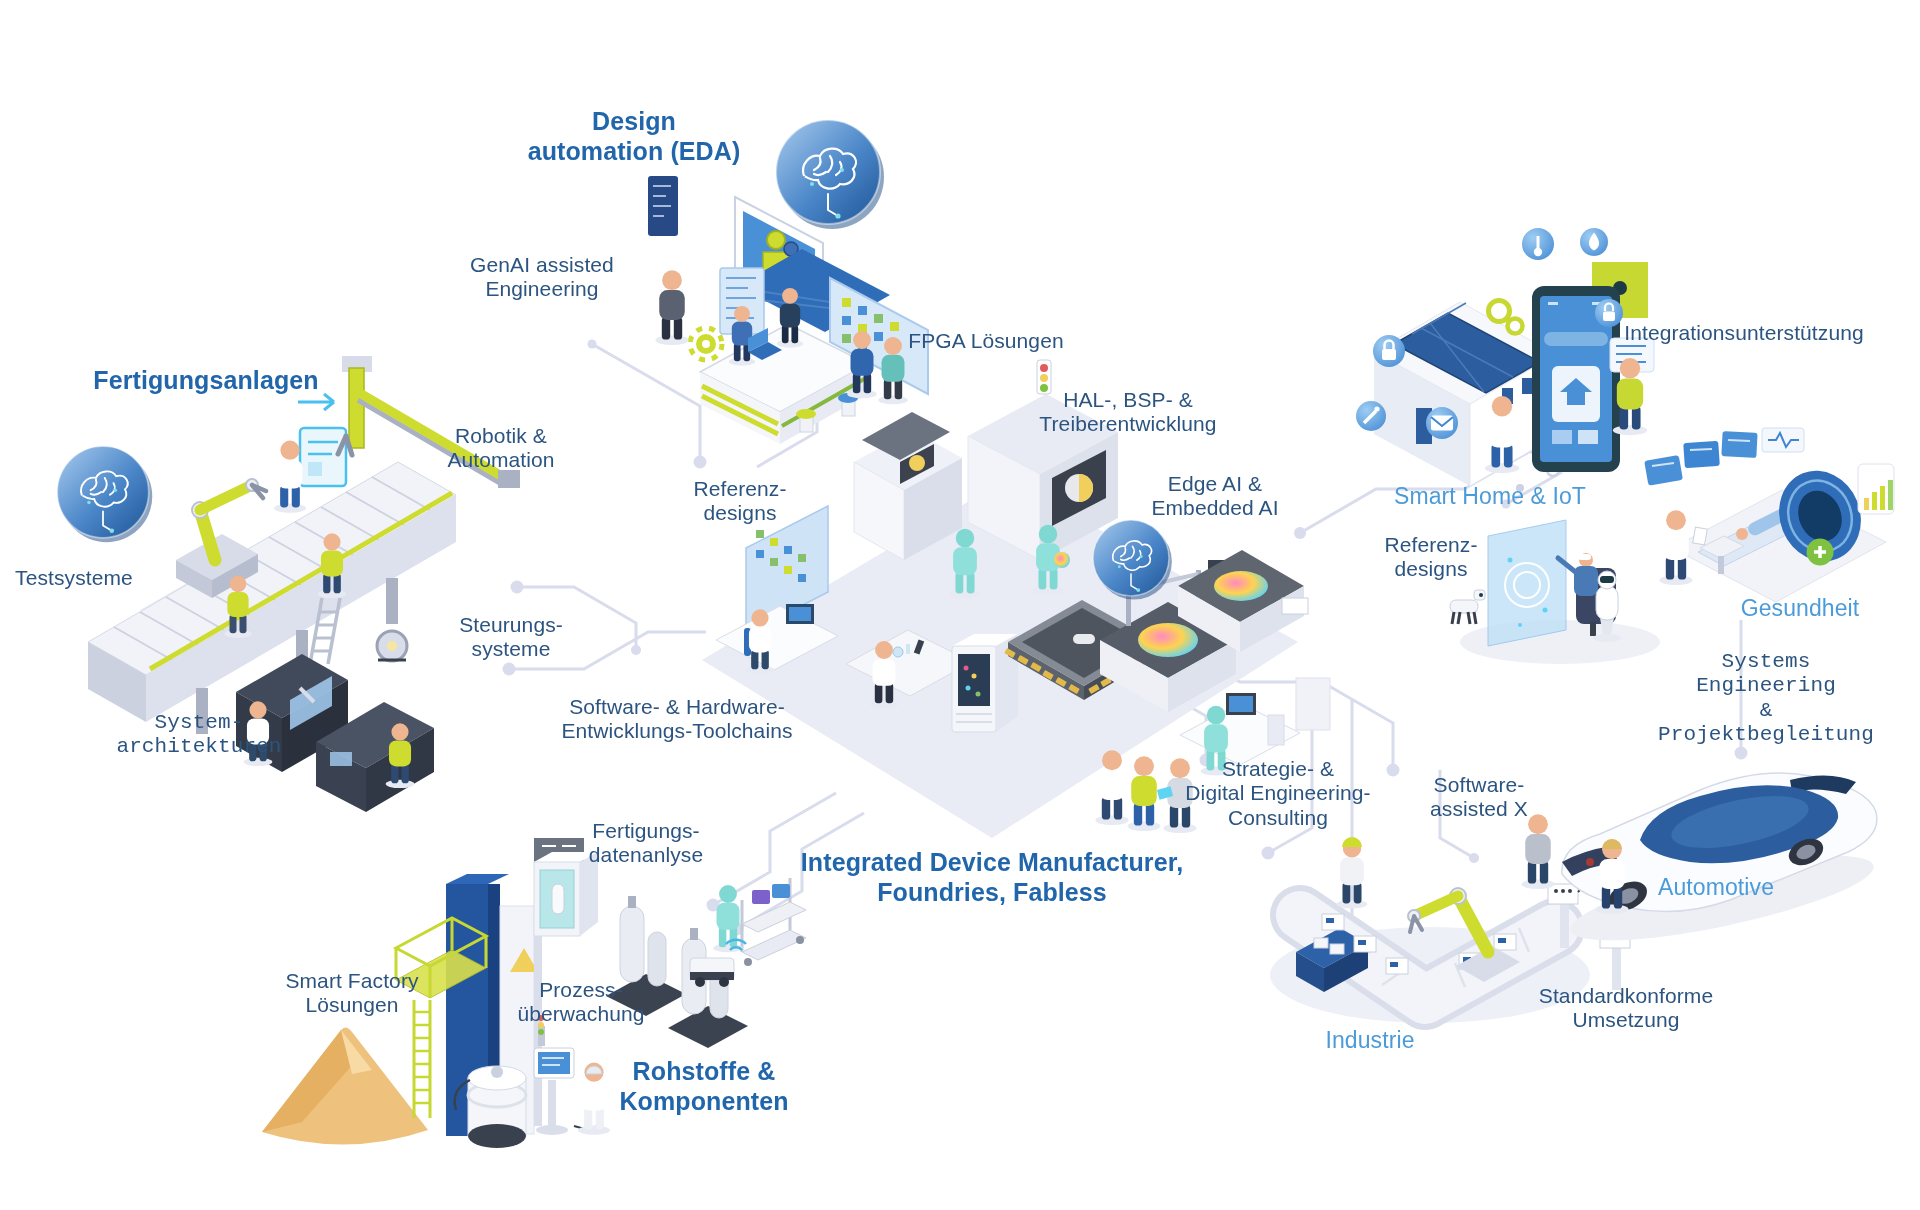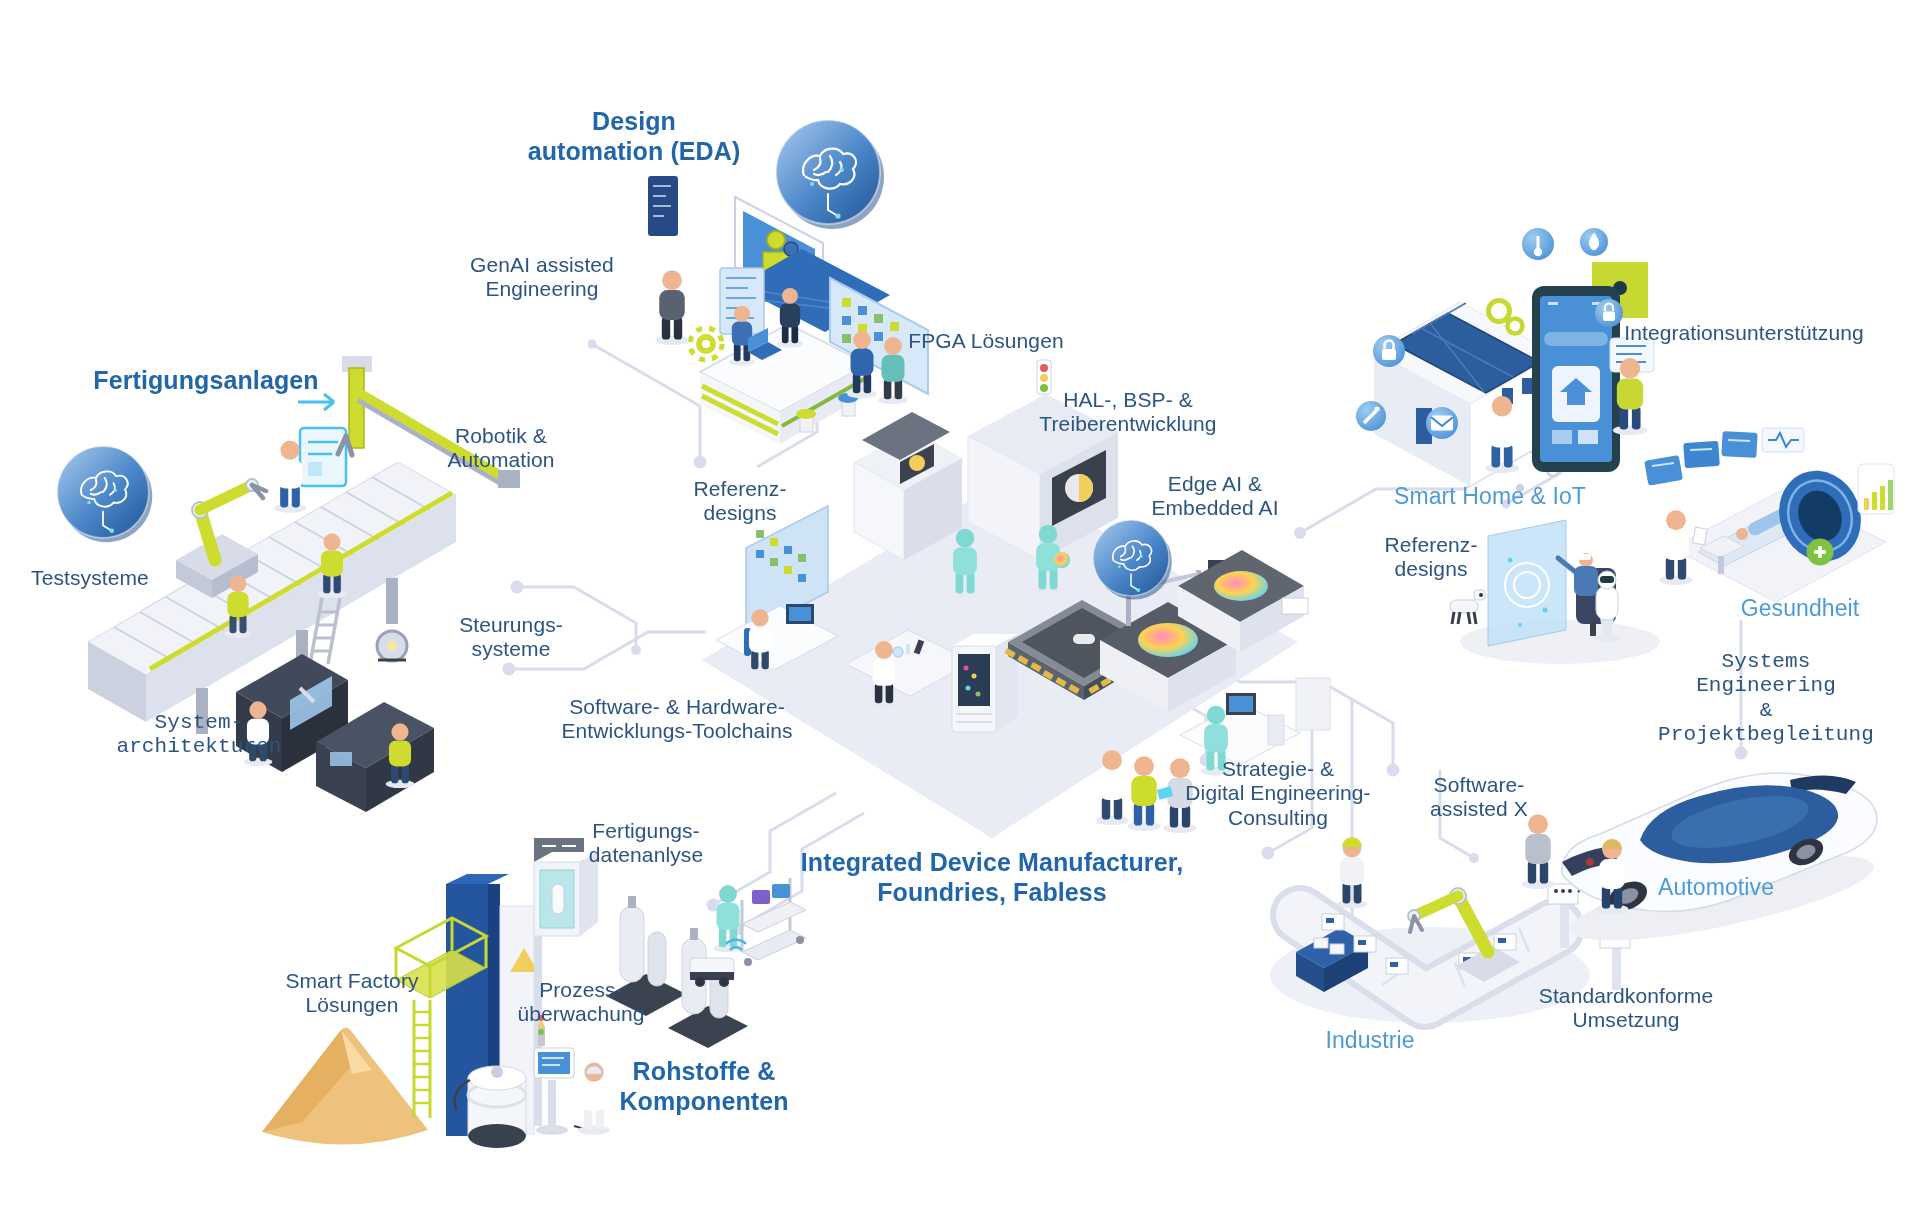--- a/index.html
+++ b/index.html
@@ -629,21 +629,21 @@
     <rect x="690" y="958" width="44" height="22" rx="4" fill="#f4f6fa" stroke="#d0d6e2"></rect>
     <rect x="690" y="972" width="44" height="8" fill="#39404e"></rect>
     <circle cx="700" cy="982" r="5" fill="#2e3440"></circle>
           <circle cx="724" cy="982" r="5" fill="#2e3440"></circle>
     <path d="M730,950 a8,8 0 0 1 12,0 M726,944 a14,14 0 0 1 20,0" stroke="#4ab6e8" stroke-width="2.5" fill="none"></path>
   </g>
 </g>
 </svg>
 
 <div class="lbl heading" style="left:206px;top:380px;">Fertigungsanlagen</div>
-<div class="lbl" style="left:90px;top:578px;">Testsysteme</div>
+<div class="lbl" style="left:74px;top:578px;">Testsysteme</div>
 <div class="lbl" style="left:482px;top:448px;margin-left:19px;">Robotik &amp;
 Automation</div>
 <div class="lbl" style="left:511px;top:637px;">Steurungs-
 systeme</div>
 <div class="lbl" style="left:199px;top:735px;font-family:Liberation Mono, monospace;">System-
 architekturen</div>
 
 <div class="lbl heading" style="left:634px;top:136px;">Design
 automation (EDA)</div>
 <div class="lbl" style="left:542px;top:277px;">GenAI assisted

